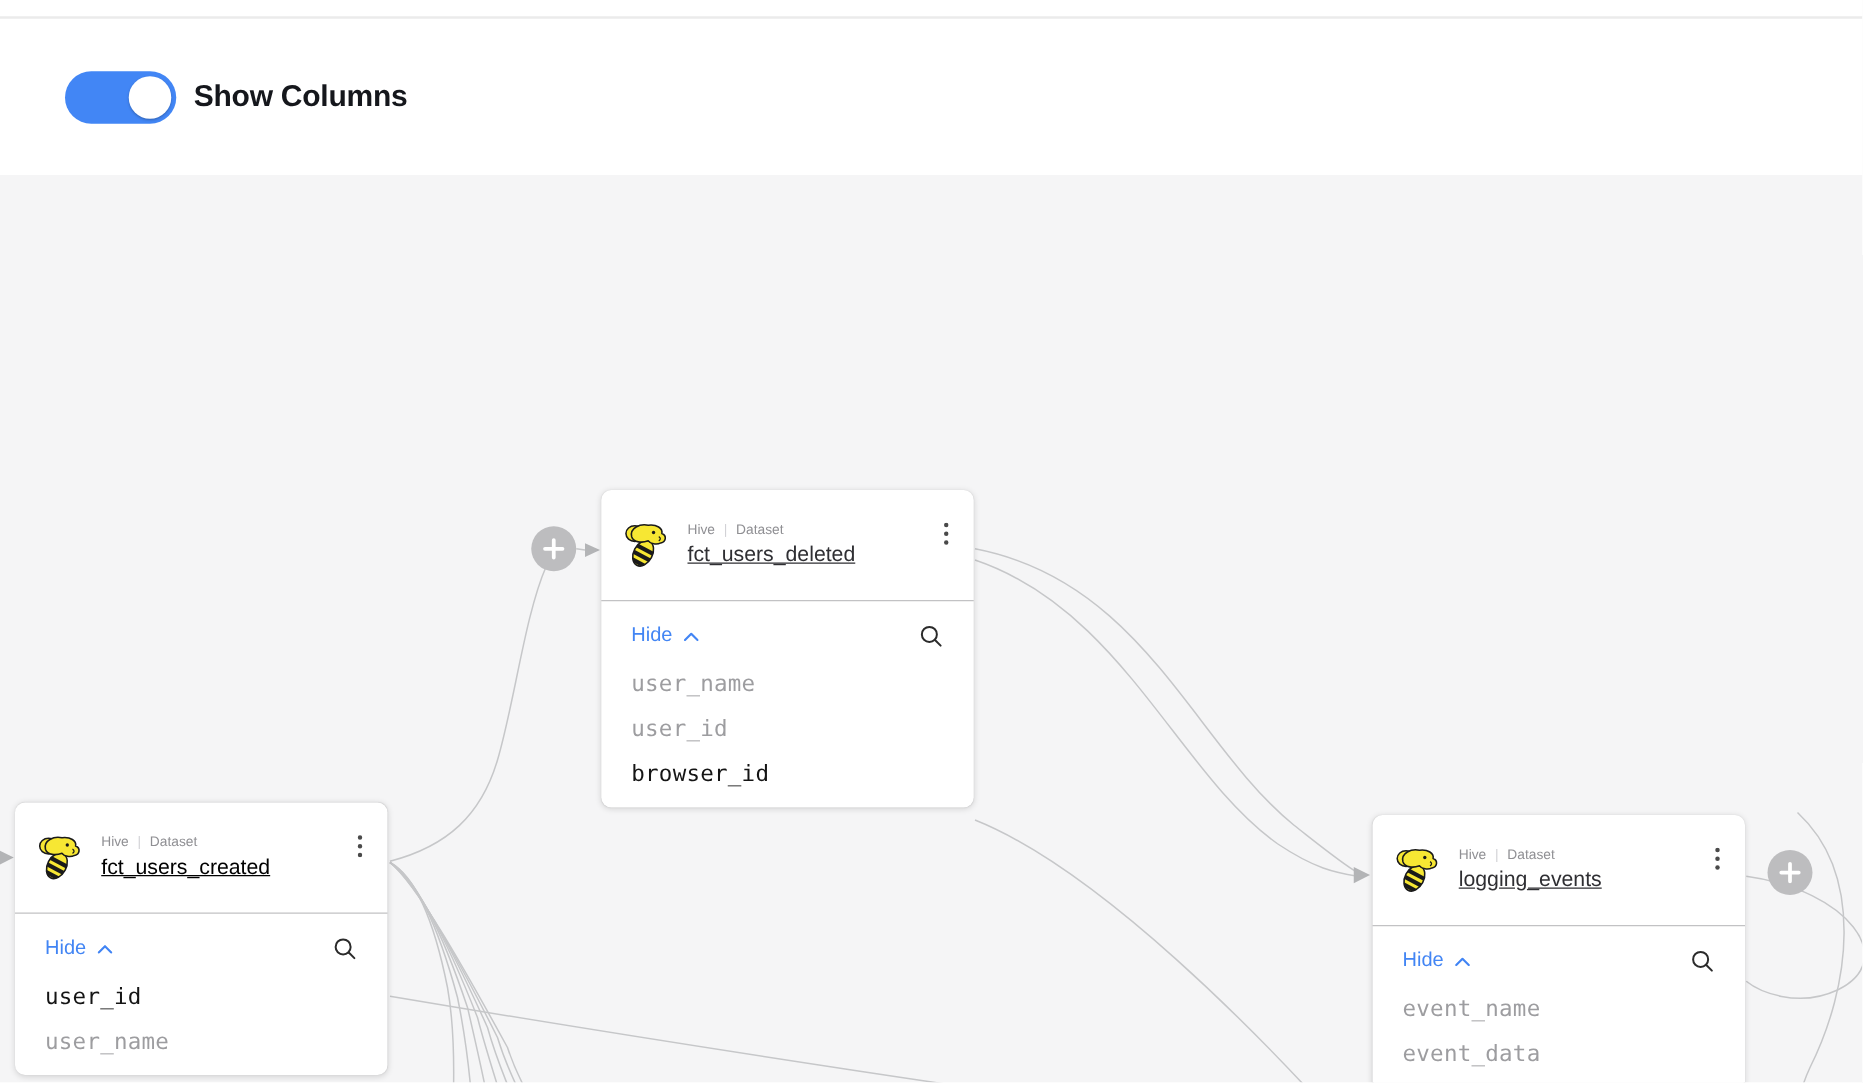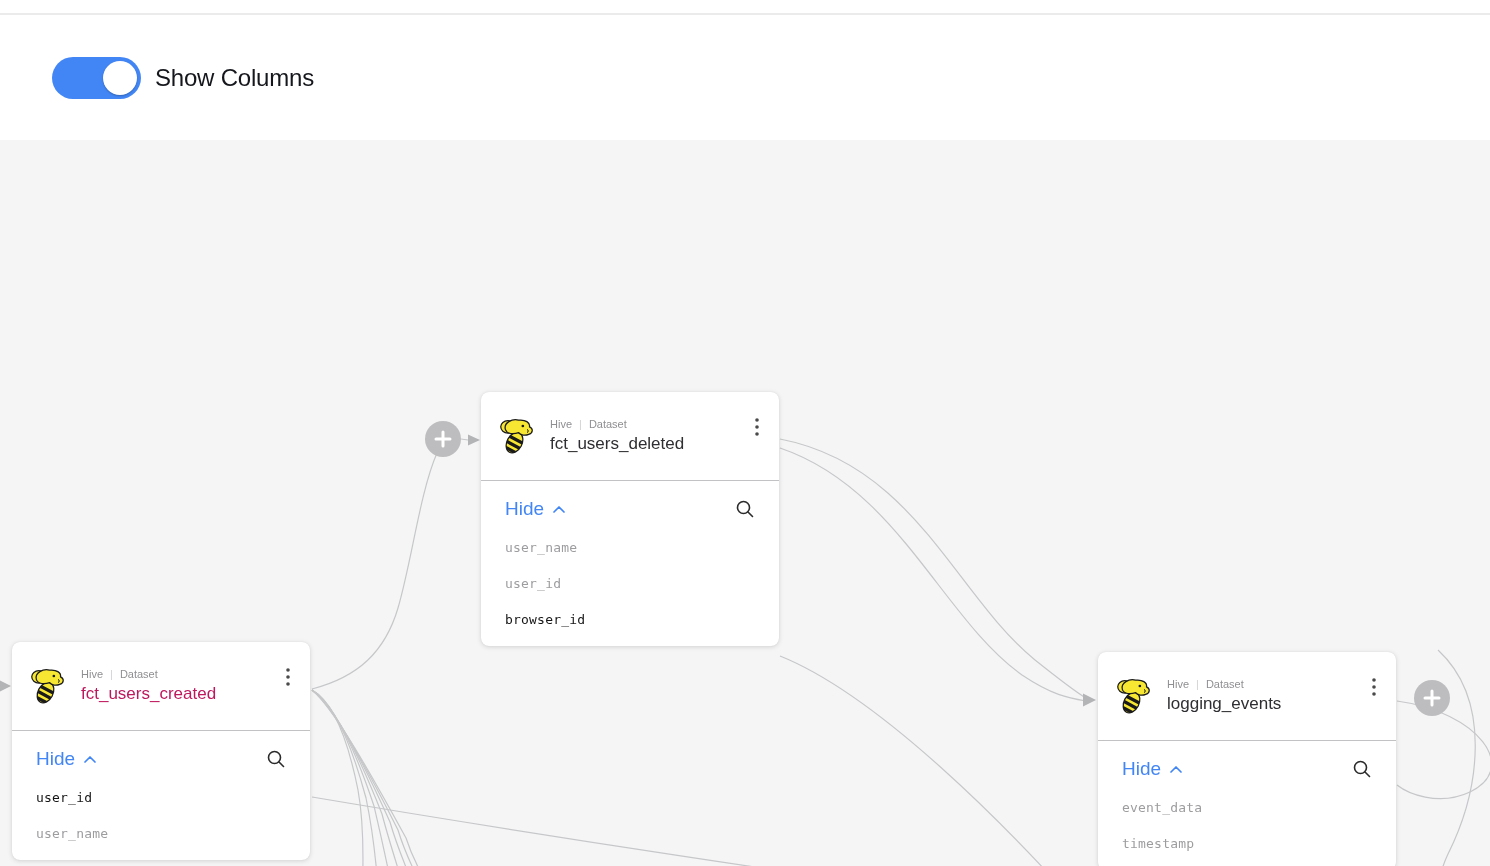--- a/index.html
+++ b/index.html
@@ -8,21 +8,21 @@
           background:#ffffff; font-family:"Liberation Sans", sans-serif; }
 
   
   .topbar { position:absolute; top:0; left:0; width:1490px; height:140px; background:#ffffff; }
   .top-rule { position:absolute; top:13px; left:0; width:100%; height:2px; background:#ebebeb; }
   .toggle { position:absolute; left:52px; top:57px; width:89px; height:42px;
             border-radius:21px; background:#4286F5; cursor:pointer; }
   .toggle .knob { position:absolute; top:4px; right:4px; width:34px; height:34px;
                   border-radius:50%; background:#ffffff; box-shadow:0 1px 2px rgba(0,0,0,.25); }
   .toggle-label { position:absolute; left:155px; top:57px; height:42px; line-height:42px;
-                  font-size:24px; font-weight:400; color:#15171c; letter-spacing:-0.2px; }
+                  font-size:24px; font-weight:700; color:#15171c; letter-spacing:-0.2px; }
 
   
   .canvas { position:absolute; top:140px; left:0; width:1490px; height:726px; background:#f5f5f6; }
   svg.edges { position:absolute; top:0; left:0; width:1490px; height:866px; z-index:1; pointer-events:none; }
   svg.edges path.e { fill:none; stroke:#c6c7c9; stroke-width:1.2px; }
   svg.edges path.ah { fill:#b3b4b6; stroke:none; }
 
   .plus-btn { position:absolute; width:36px; height:36px; border-radius:50%; background:#bdbdbf;
               display:flex; align-items:center; justify-content:center; z-index:3; cursor:pointer;
               border:none; }
@@ -30,31 +30,31 @@
 
   
   .card { position:absolute; width:298px; background:#ffffff; border-radius:8px; z-index:2;
           box-shadow:0 1px 5px rgba(0,0,0,.14), 0 0 1px rgba(0,0,0,.10); }
   .card-header { height:88px; display:flex; align-items:center; padding:0 16px; gap:13px; }
   .hive-logo { width:40px; height:40px; flex:0 0 auto; }
   .head-text { display:flex; flex-direction:column; min-width:0; }
   .type-row { display:flex; align-items:flex-end; gap:7px; font-size:11px; color:#8f8f93; }
   .type-row .sep { color:#d2d2d6; font-size:11px; }
   .node-title { margin-top:4px; font-size:17px; color:#2f2f33; font-weight:500; white-space:nowrap;
-                cursor:pointer; }
-  .node-title.blue { color:#be185d; }
+                cursor:pointer;text-decoration:underline; }
+  .node-title.blue { color:#000000; }
   .kebab { margin-left:auto; align-self:flex-start; margin-top:24px; padding:2px 4px; cursor:pointer; }
   .card-divider { height:1px; background:#c2c2c4; }
   .card-body { padding:13px 24px 9px 24px; }
   .hide-row { display:flex; align-items:center; justify-content:space-between; height:30px; margin-bottom:5px; }
-  .hide-link { display:inline-flex; align-items:center; gap:9px; color:#4285F4; font-size:19px; cursor:pointer; }
+  .hide-link { display:inline-flex; align-items:center; gap:9px; color:#4285F4; font-size:16px; cursor:pointer; }
   .search-btn { cursor:pointer; display:flex; align-items:center; }
   .col-row { height:36px; display:flex; align-items:center;
              font-family:"DejaVu Sans Mono","Liberation Mono",monospace;
-             font-size:13px; color:#9d9da0; letter-spacing:0.2px; cursor:pointer; }
+             font-size:18px; color:#9d9da0; letter-spacing:0.2px; cursor:pointer; }
   .col-row.hl { color:#151515; font-weight:normal; }
 
   #card-created { left:12px;  top:502px; }
   #card-deleted { left:481px; top:252px; }
   #card-logging { left:1098px; top:512px; }
 </style>
 </head>
 <body>
 
 <div class="page">
@@ -274,20 +274,21 @@
             </svg>
           </span>
           <span class="search-btn">
             <svg width="20" height="20" viewBox="0 0 20 20">
               <circle cx="8.5" cy="8.5" r="6" fill="none" stroke="#2b2b2b" stroke-width="1.6"></circle>
               <line x1="13" y1="13" x2="17.5" y2="17.5" stroke="#2b2b2b" stroke-width="1.6" stroke-linecap="round"></line>
             </svg>
           </span>
         </div>
         <div class="rows">
+          <div class="col-row">event_name</div>
           <div class="col-row">event_data</div>
           <div class="col-row">timestamp</div>
 
         </div>
       </div>
     </div>
 
   </div>
 </div>
 

